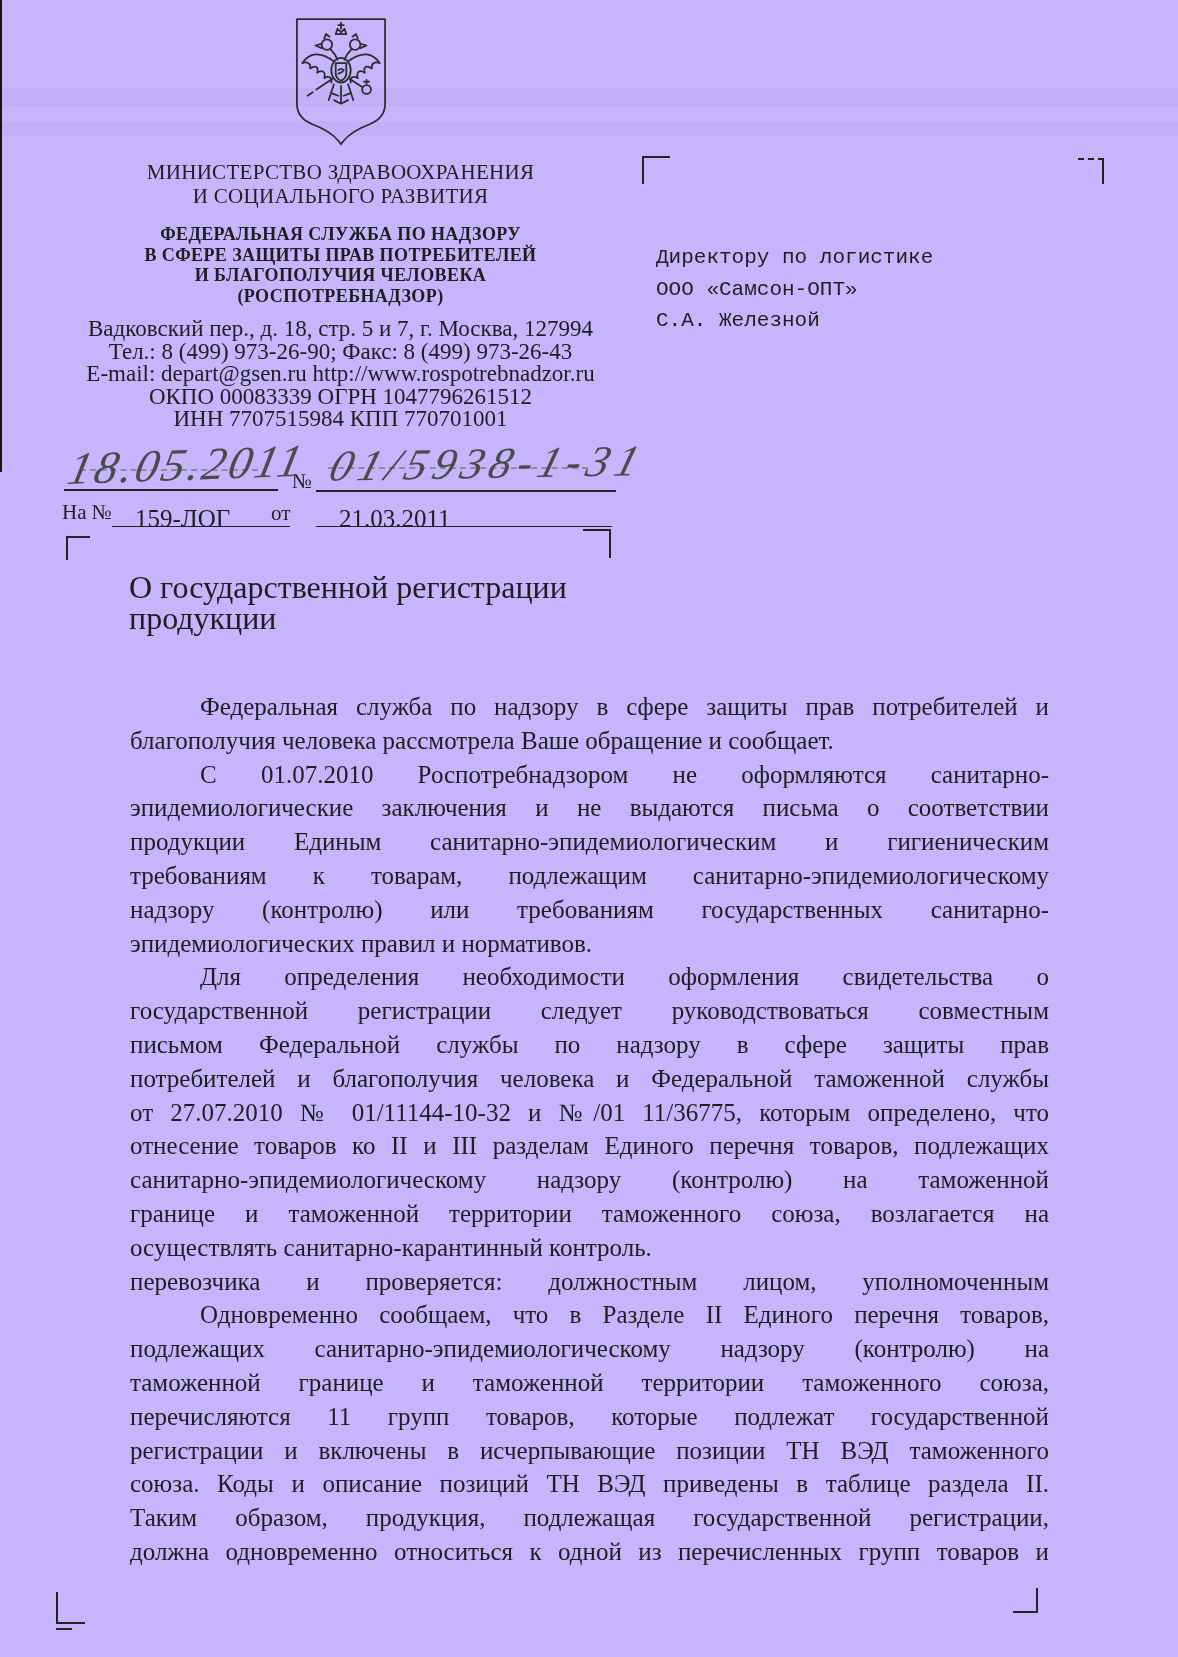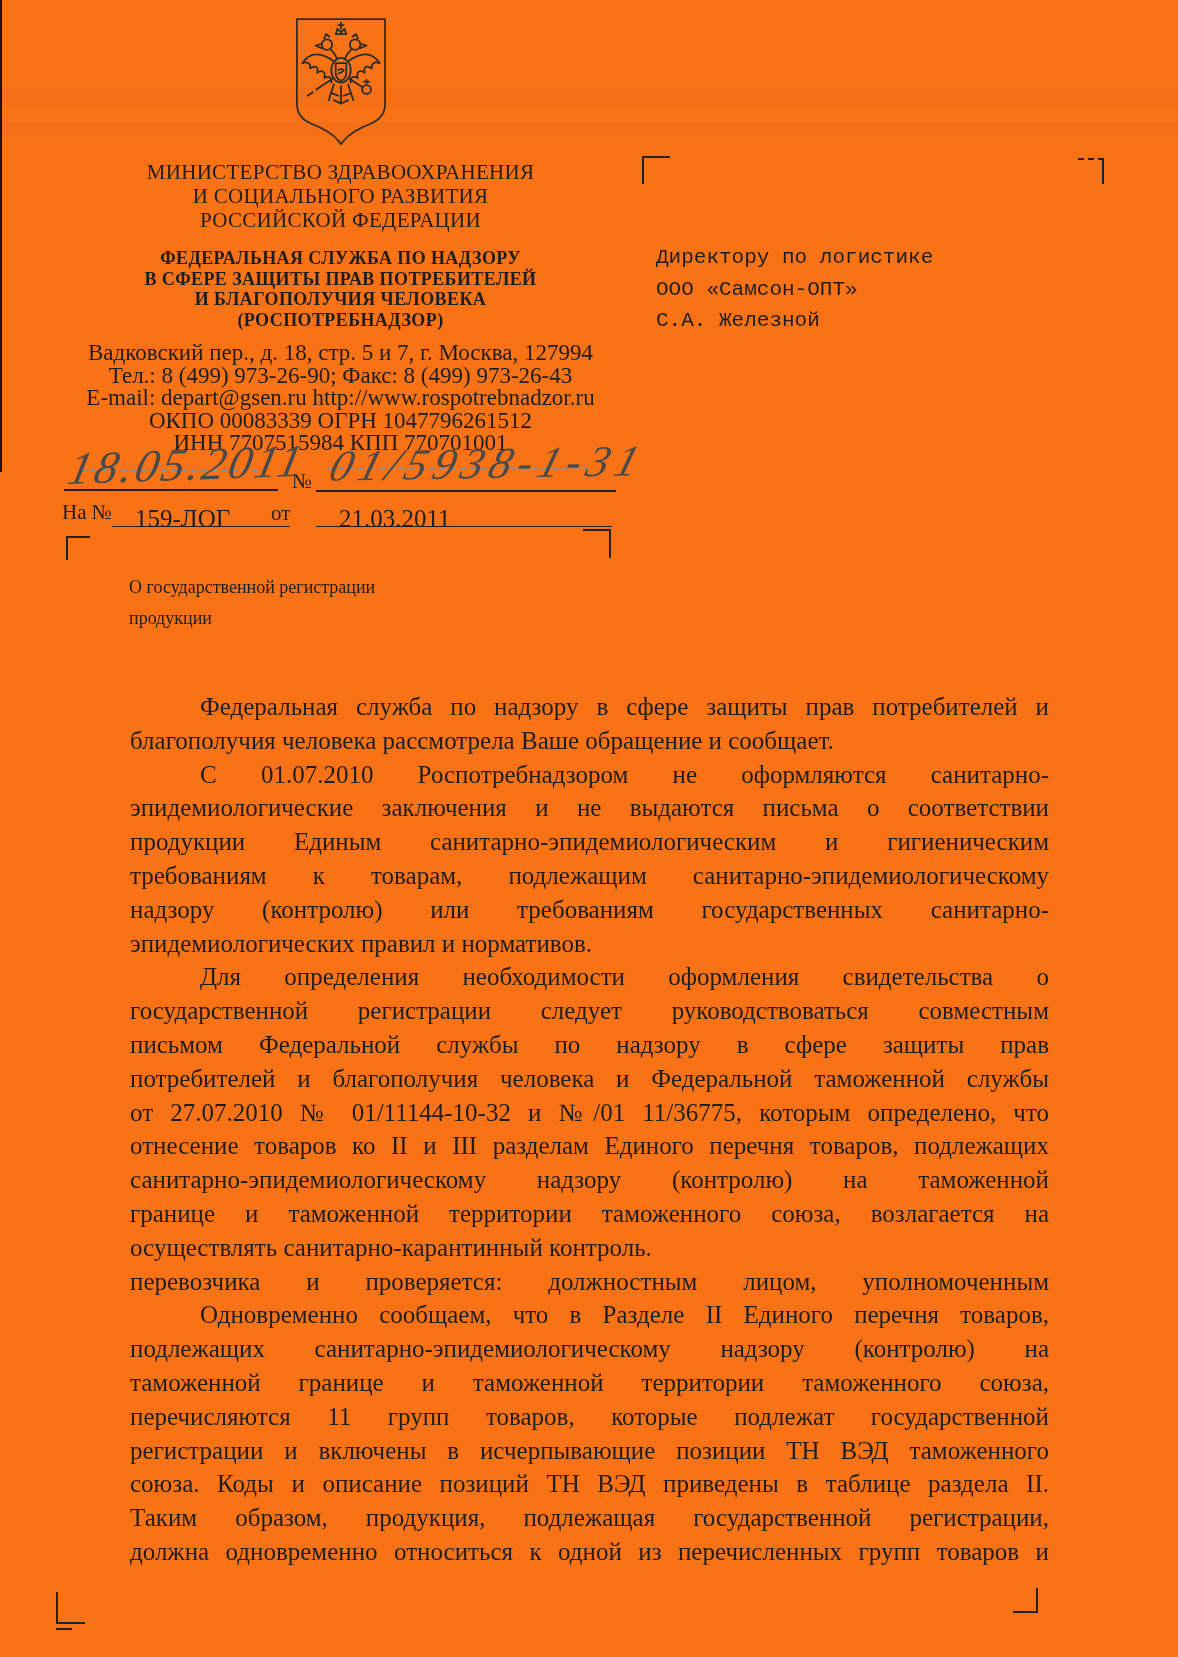--- a/index.html
+++ b/index.html
@@ -1,18 +1,18 @@
 <!DOCTYPE html>
 <html><head>
 <meta charset="utf-8">
 <style>
   html,body{margin:0;padding:0;background:#e8e8e6;}
   .page{
     position:relative;width:1178px;height:1657px;margin:0 auto;
-    background:#f97316;overflow:hidden;
+    background:#c4b5fd;overflow:hidden;
     font-family:"Liberation Serif","DejaVu Serif",serif;color:#1e1e1e;
   }
   
   .scan-edge{position:absolute;left:0;top:0;width:2px;height:472px;background:#151515;}
   .scan-band{position:absolute;left:0;width:100%;background:#000;opacity:0.025;}
   .band1{top:88px;height:18px;}
   .band2{top:122px;height:14px;}
   
   .letterhead{position:absolute;left:68px;top:12px;width:545px;text-align:center;}
   .emblem{display:inline-block;}
@@ -32,21 +32,21 @@
   
   .mark{position:absolute;}
   .m1{left:642px;top:156px;width:26px;height:26px;border-left:2px solid #222;border-top:2px solid #222;}
   .m2{left:1078px;top:158px;width:24px;height:24px;border-top:2px dashed #222;border-right:2px solid #222;}
   .m3{left:66px;top:536px;width:22px;height:22px;border-left:2px solid #222;border-top:2px solid #222;}
   .m4{left:583px;top:529px;width:26px;height:27px;border-top:2px solid #222;border-right:2px solid #222;}
   .m5{left:56px;top:1592px;width:27px;height:30px;border-left:2px solid #222;border-bottom:2px solid #222;}
   .m5b{left:56px;top:1628px;width:16px;height:2px;background:#222;}
   .m6{left:1013px;top:1588px;width:23px;height:23px;border-right:2px solid #222;border-bottom:2px solid #222;}
   
-  .subject{position:absolute;left:129px;top:572px;font-size:18px;line-height:31px;}
+  .subject{position:absolute;left:129px;top:572px;font-size:32px;line-height:31px;}
   
   .body{position:absolute;left:130px;top:690px;width:919px;font-size:25px;line-height:33.8px;}
   .bline{text-align:justify;text-align-last:justify;height:33.8px;overflow:hidden;white-space:nowrap;}
   .bline.end{text-align-last:left;}
   .bline.indent{text-indent:70px;font-family:Liberation Serif, serif;}
   svg .ln{fill:none;stroke:#2b2b2b;stroke-width:2;stroke-linecap:round;stroke-linejoin:round;}
 </style>
 </head>
 <body>
 
@@ -77,21 +77,20 @@
       <path class="ln" d="M70 76 L84 85"></path>
       <circle class="ln" cx="89" cy="88" r="5"></circle>
       <path class="ln" stroke-width="1.4" d="M89 81 v-4 M86 79 h6"></path>
       <path class="ln" d="M52 82 L46 100 M60 84 V103 M68 82 L74 100"></path>
       <path class="ln" stroke-width="1.4" d="M49 92 l8 3 M71 92 l-8 3 M52 100 l8 4 l8 -4"></path>
     </svg>
     <div class="ministry">
 
     <div>МИНИСТЕРСТВО ЗДРАВООХРАНЕНИЯ</div>
         <div>И СОЦИАЛЬНОГО РАЗВИТИЯ</div>
-        <div>РОССИЙСКОЙ ФЕДЕРАЦИИ</div>
       </div>
     <div class="service">
 
     <div>ФЕДЕРАЛЬНАЯ СЛУЖБА ПО НАДЗОРУ</div>
         <div>В СФЕРЕ ЗАЩИТЫ ПРАВ ПОТРЕБИТЕЛЕЙ</div>
         <div>И БЛАГОПОЛУЧИЯ ЧЕЛОВЕКА</div>
         <div>(РОСПОТРЕБНАДЗОР)</div>
       </div>
     <div class="contact">
 

